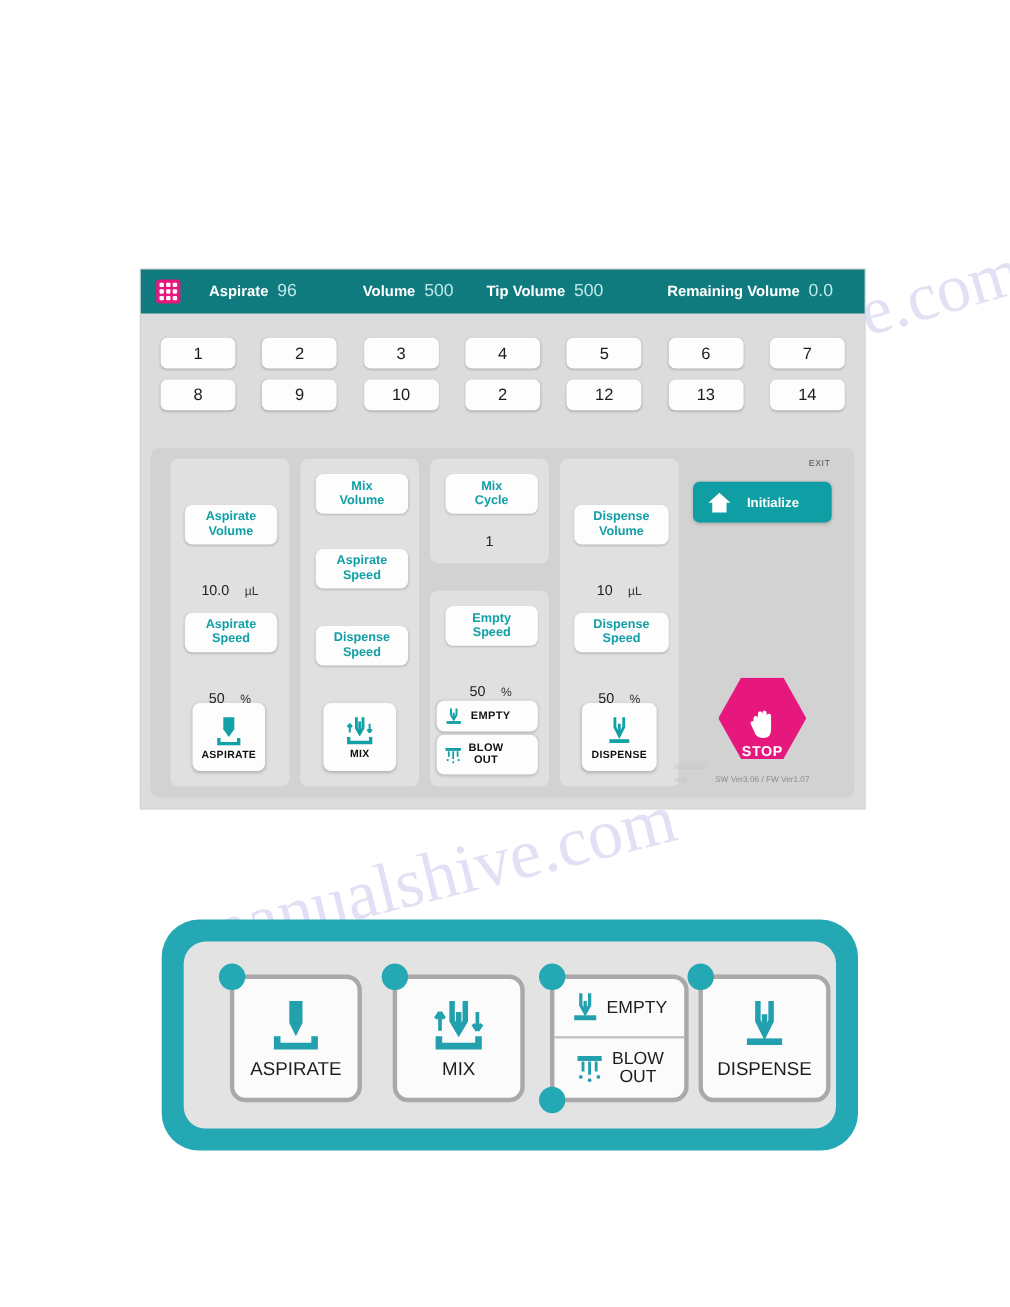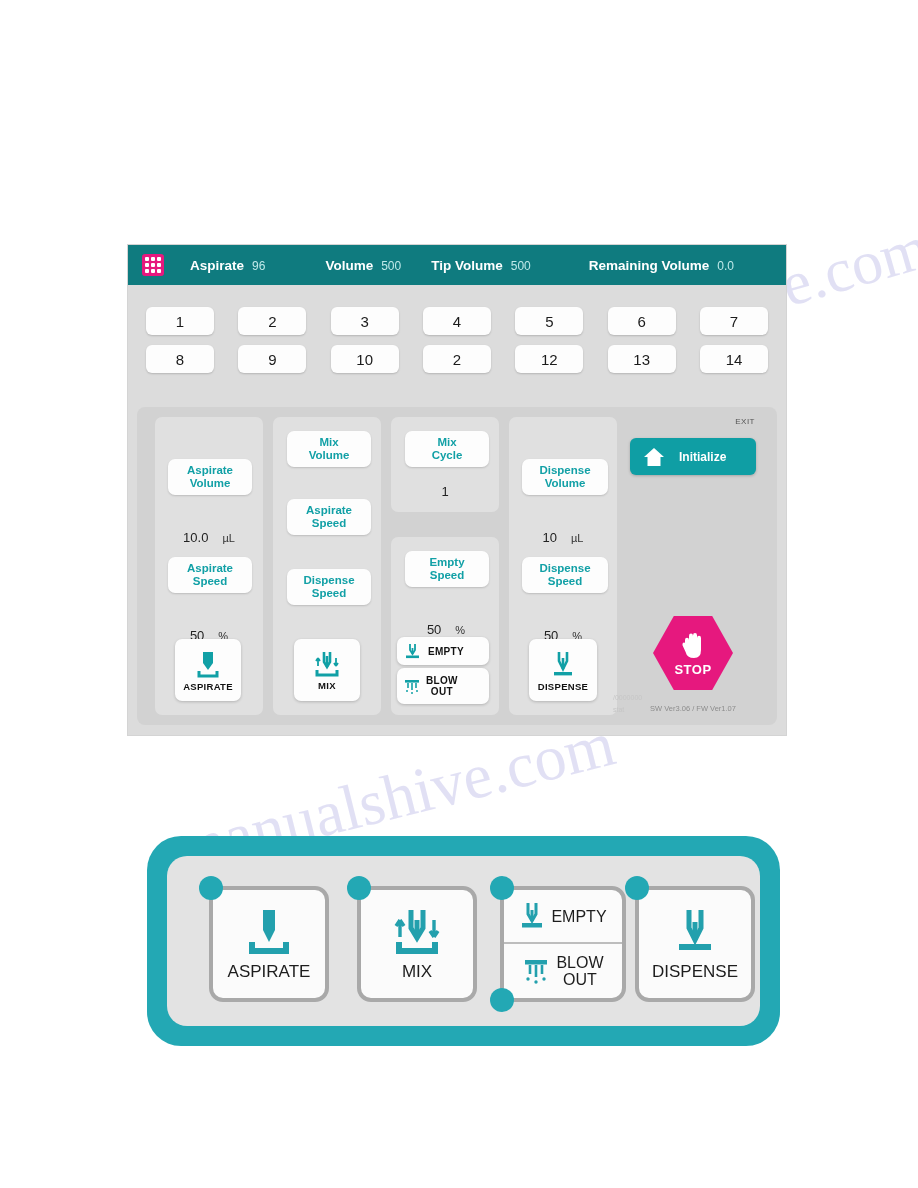--- a/index.html
+++ b/index.html
@@ -31,21 +31,21 @@
     color:#ffffff;
   }
   .grid-icon{
     margin-left:14px;width:22px;height:22px;background:#e6187e;
     border-radius:3px;display:grid;grid-template-columns:repeat(3,1fr);
     grid-template-rows:repeat(3,1fr);gap:2px;padding:3px;box-sizing:border-box;
   }
   .grid-icon i{background:#ffffff;display:block;border-radius:1px;}
   .stat{display:flex;align-items:baseline;}
   .stat .lbl{font-size:13.5px;font-weight:bold;color:#ffffff;}
-  .stat .val{font-size:12px;color:#bfe9e9;margin-left:8px;}
+  .stat .val{font-size:16px;color:#bfe9e9;margin-left:8px;}
   #st-channel{margin-left:26px;}
   #st-volume{margin-left:60px;}
   #st-tipvolume{margin-left:30px;justify-content:space-between;}
   #st-remaining{margin-left:58px;}
 
   
   #dvrow{
     position:absolute;left:0;top:40px;width:658px;height:20px;
   }
   #dv-label{
@@ -106,21 +106,21 @@
     box-shadow:0 1px 3px rgba(0,0,0,.22);
   }
   #btn-initialize{top:21px;}
   #btn-settings{top:93px;}
   .bigbtn .bicon{width:22px;height:22px;margin-left:13px;flex:0 0 auto;}
   .bigbtn .blabel{font-size:12px;font-weight:bold;margin-left:14px;}
 
   #btn-stop{
     position:absolute;left:26px;top:199px;width:80px;height:74px;
     background:#e6187e;display:flex;flex-direction:column;align-items:center;
-    justify-content:center;
+    justify-content:flex-end;
     clip-path:polygon(26% 0,74% 0,100% 50%,74% 100%,26% 100%,0 50%);
   }
   #btn-stop .slabel{font-size:13px;font-weight:bold;color:#fff;letter-spacing:.5px;margin-top:-2px;}
 
   #fwline{
     position:absolute;left:0;bottom:2px;width:132px;text-align:center;
     font-size:7.5px;color:#8d8d8d;
   }
   #serialline{
     position:absolute;left:-14px;bottom:14px;font-size:7px;color:#c6c6c6;

